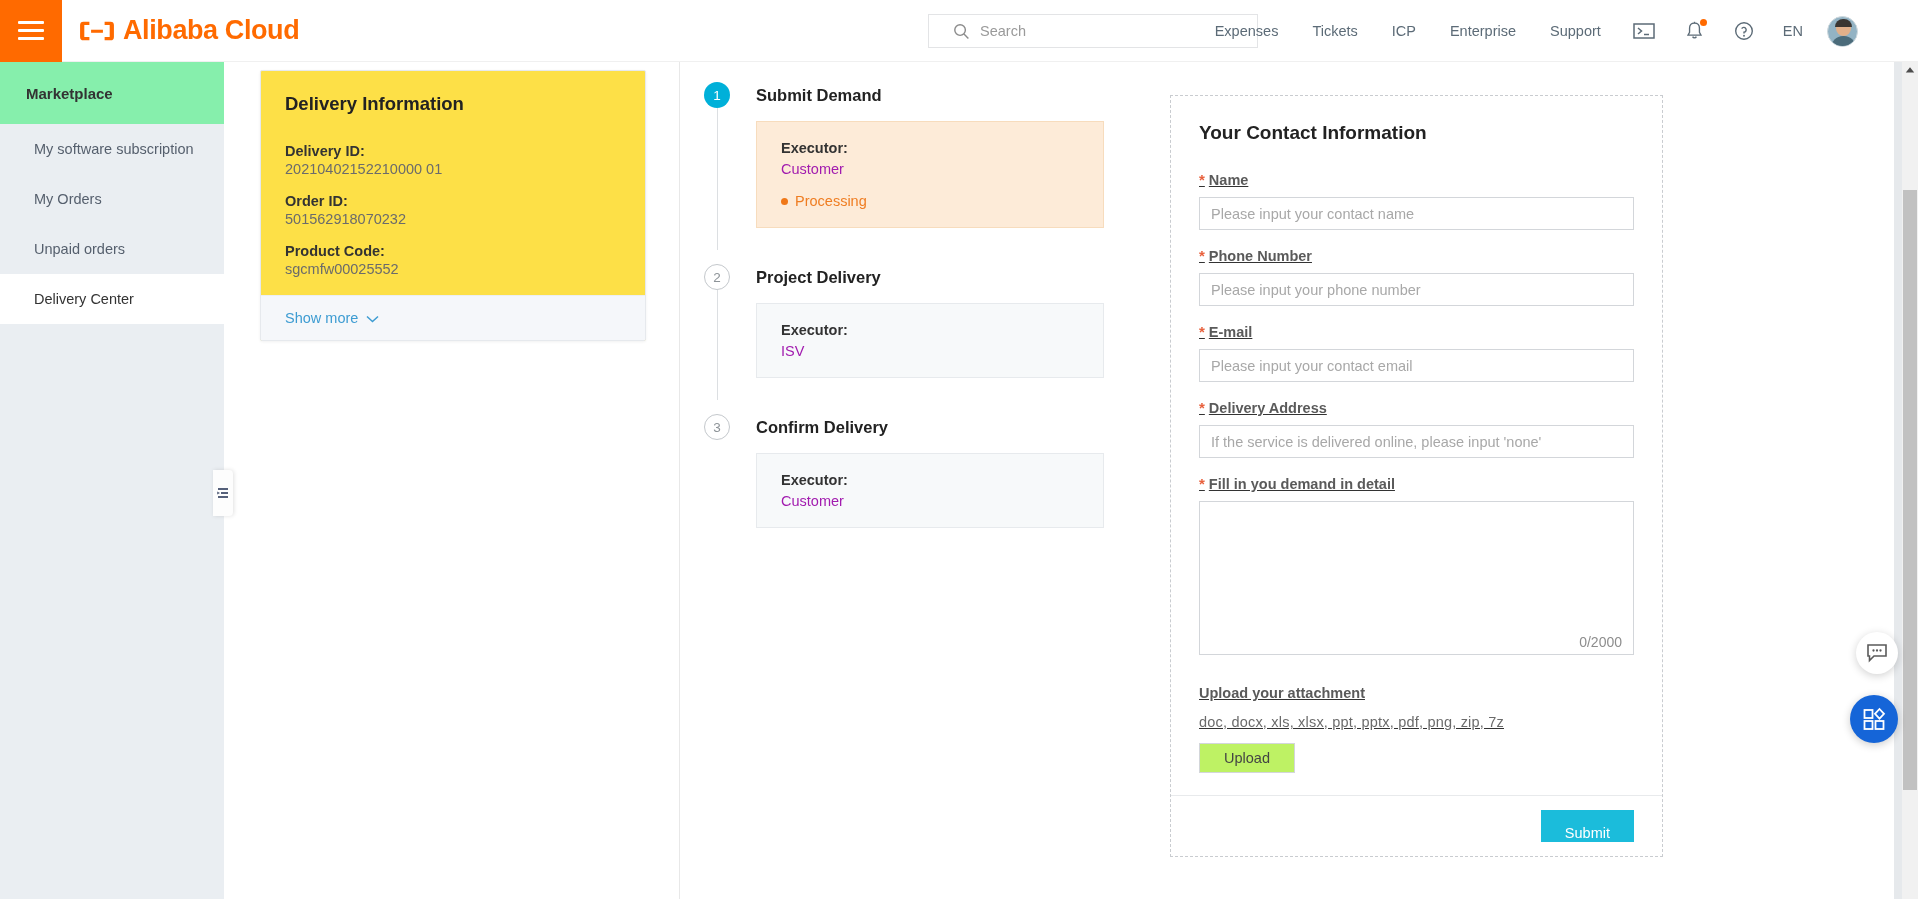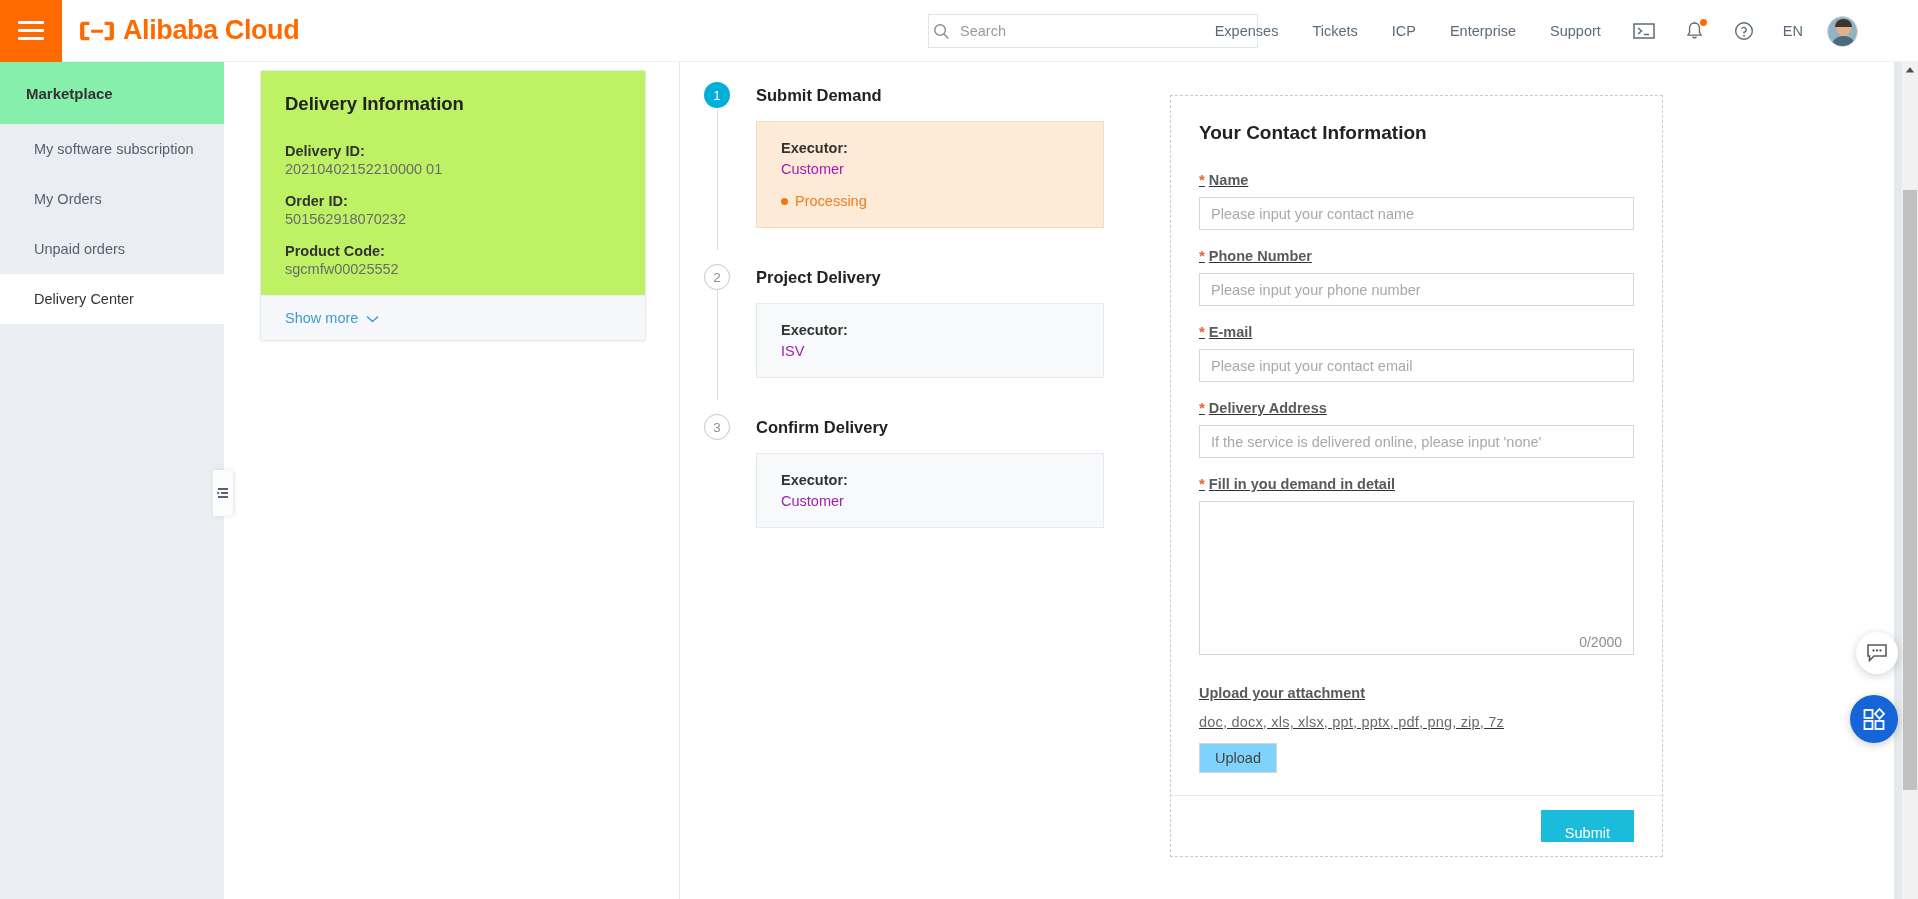--- a/index.html
+++ b/index.html
@@ -28,21 +28,21 @@
   .burger-box .bars i { display: block; height: 3px; background: #fff; margin: 5px 0; border-radius: 1px; }
 
   .brand { display: flex; align-items: center; margin-left: 18px; flex: 0 0 auto; }
   .brand-mark { width: 34px; height: 22px; margin-right: 9px; }
   .brand-text { font-size: 27px; font-weight: bold; color: #ff6a00; letter-spacing: -0.4px; white-space: nowrap; }
 
   .search-wrap {
     position: absolute; left: 928px; top: 14px;
     width: 330px; height: 34px;
     border: 1px solid #e3e4e6; background: #fff;
-    display: flex; align-items: center; padding: 0 4px;
+    display: flex; align-items: center; padding: 0 24px;
   }
   .search-wrap svg { flex: 0 0 auto; }
   .search-input {
     border: none; outline: none; flex: 1; margin-left: 10px;
     font-size: 14.5px; color: #333; font-family: "Liberation Sans", sans-serif;
     background: transparent;
   }
   .search-input::placeholder { color: #9a9a9a; }
 
   .nav { position: absolute; right: 60px; top: 0; height: 62px; display: flex; align-items: center; }
@@ -89,21 +89,21 @@
   
   .content {
     position: absolute; left: 224px; top: 62px; width: 1670px; height: 837px;
     background: #fff; overflow: hidden;
   }
   .vdivider { position: absolute; left: 455px; top: 0; width: 1px; height: 837px; background: #e8e8e8; }
 
   
   .info-card {
     position: absolute; left: 36px; top: 8px; width: 386px;
-    background: #bef264; border: 1px solid #e6e9ed; border-radius: 2px;
+    background: #fde047; border: 1px solid #e6e9ed; border-radius: 2px;
     box-shadow: 0 1px 3px rgba(0,0,0,0.06);
   }
   .info-card h3 { font-size: 18.5px; font-weight: bold; color: #222; padding: 22px 24px 6px; }
   .info-body { padding: 6px 24px 18px; }
   .info-label { font-size: 14.5px; font-weight: bold; color: #333; margin-top: 16px; }
   .info-value { font-size: 14.5px; color: #6b6b6b; margin-top: 2px; }
   .info-foot {
     border-top: 1px solid #eceff2; background: #f5f7fa;
     padding: 13px 24px; display: flex; align-items: center; cursor: pointer;
   }
@@ -154,21 +154,21 @@
   .ta-wrap { position: relative; }
   .txt-area {
     width: 100%; height: 154px; border: 1px solid #d3d6da; background: #fff;
     padding: 10px 11px; font-size: 14.5px; color: #333; outline: none; resize: none;
     font-family: "Liberation Sans", sans-serif;
   }
   .counter { position: absolute; right: 12px; bottom: 9px; font-size: 14px; color: #8d8d8d; }
   .upload-title { font-size: 14.5px; font-weight: bold; color: #5a5a5a; margin-top: 26px; }
   .upload-types { font-size: 14.5px; color: #6b6b6b; margin-top: 13px; letter-spacing: 0.2px; }
   .upload-btn {
-    margin-top: 13px; height: 30px; padding: 0 15px; background: #7dd3fc;
+    margin-top: 13px; height: 30px; padding: 0 24px; background: #bef264;
     border: 1px solid #d3d6da; font-size: 14.5px; color: #444; cursor: pointer;
     font-family: "Liberation Sans", sans-serif;
   }
   .panel-foot {
     border-top: 1px solid #e8eaec; padding: 14px 28px; display: flex; justify-content: flex-end;
   }
   .submit-btn {
     background: #1bbcdb; color: #fff; border: none; height: 32px; padding: 15px 24px;
     font-size: 14.5px; cursor: pointer; font-family: "Liberation Sans", sans-serif;
   }

